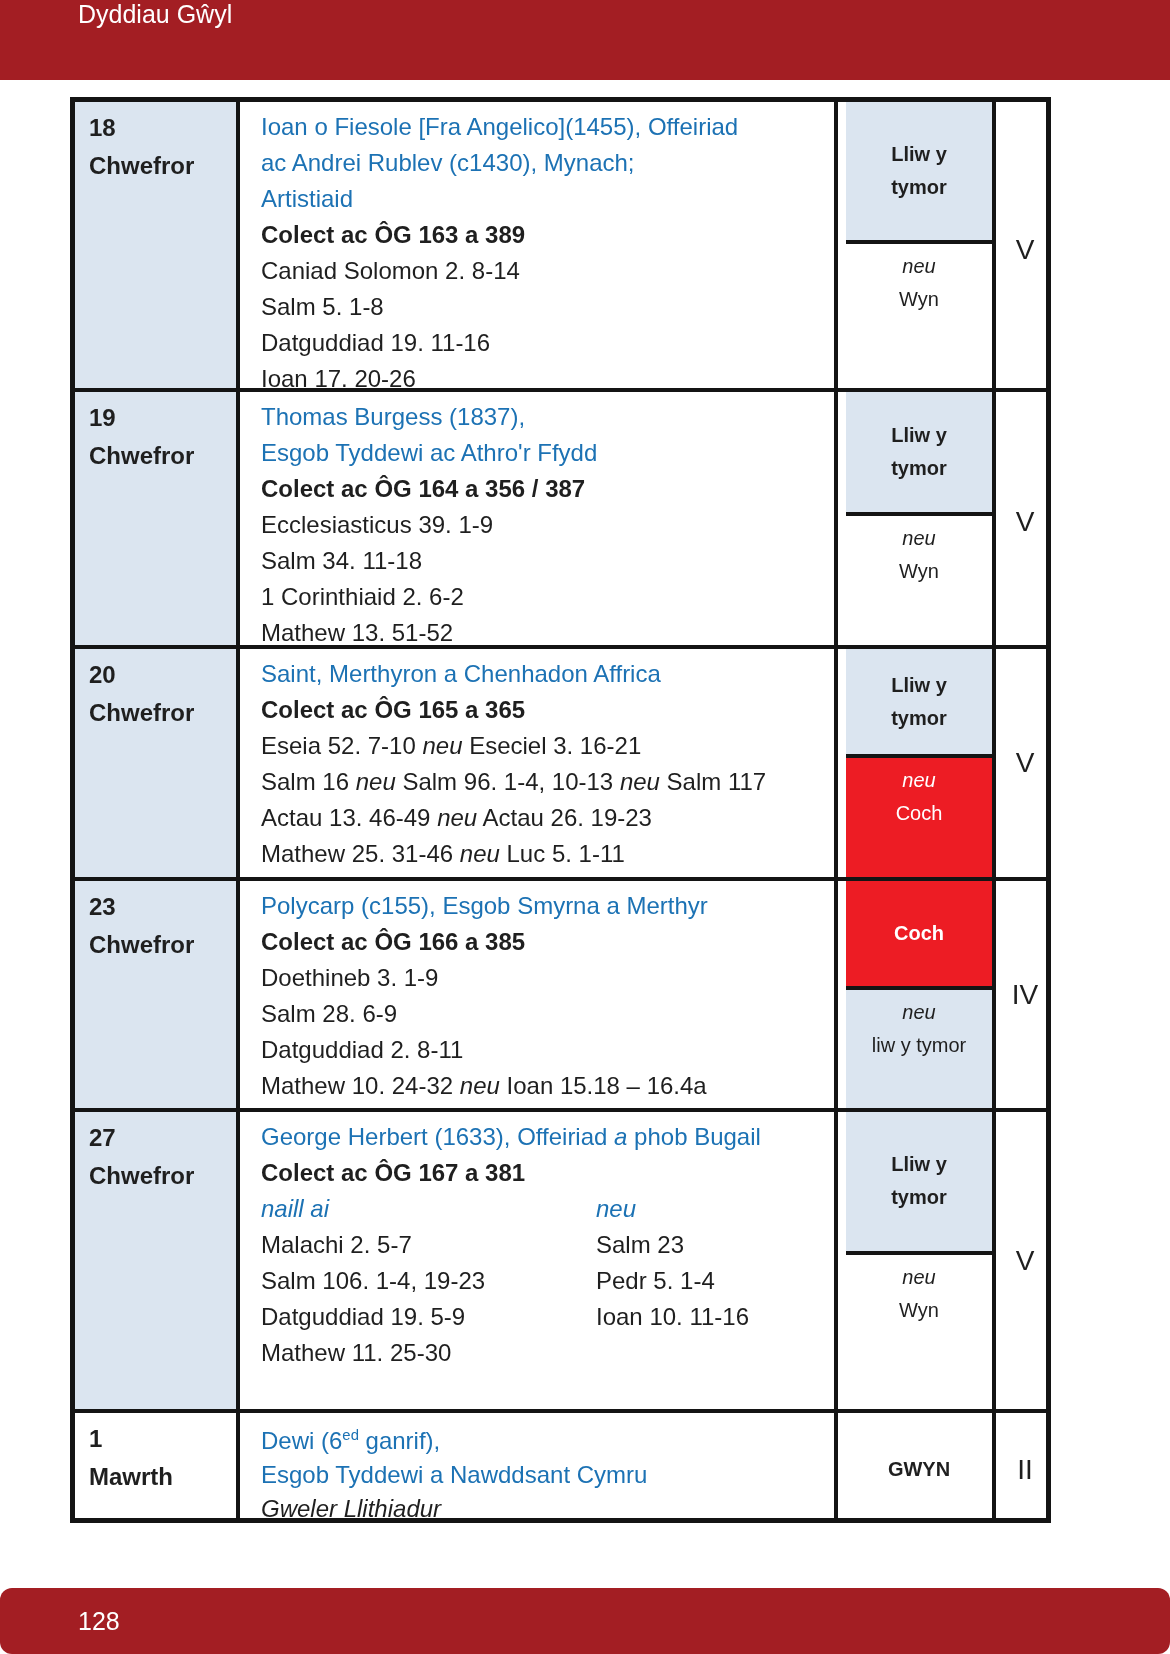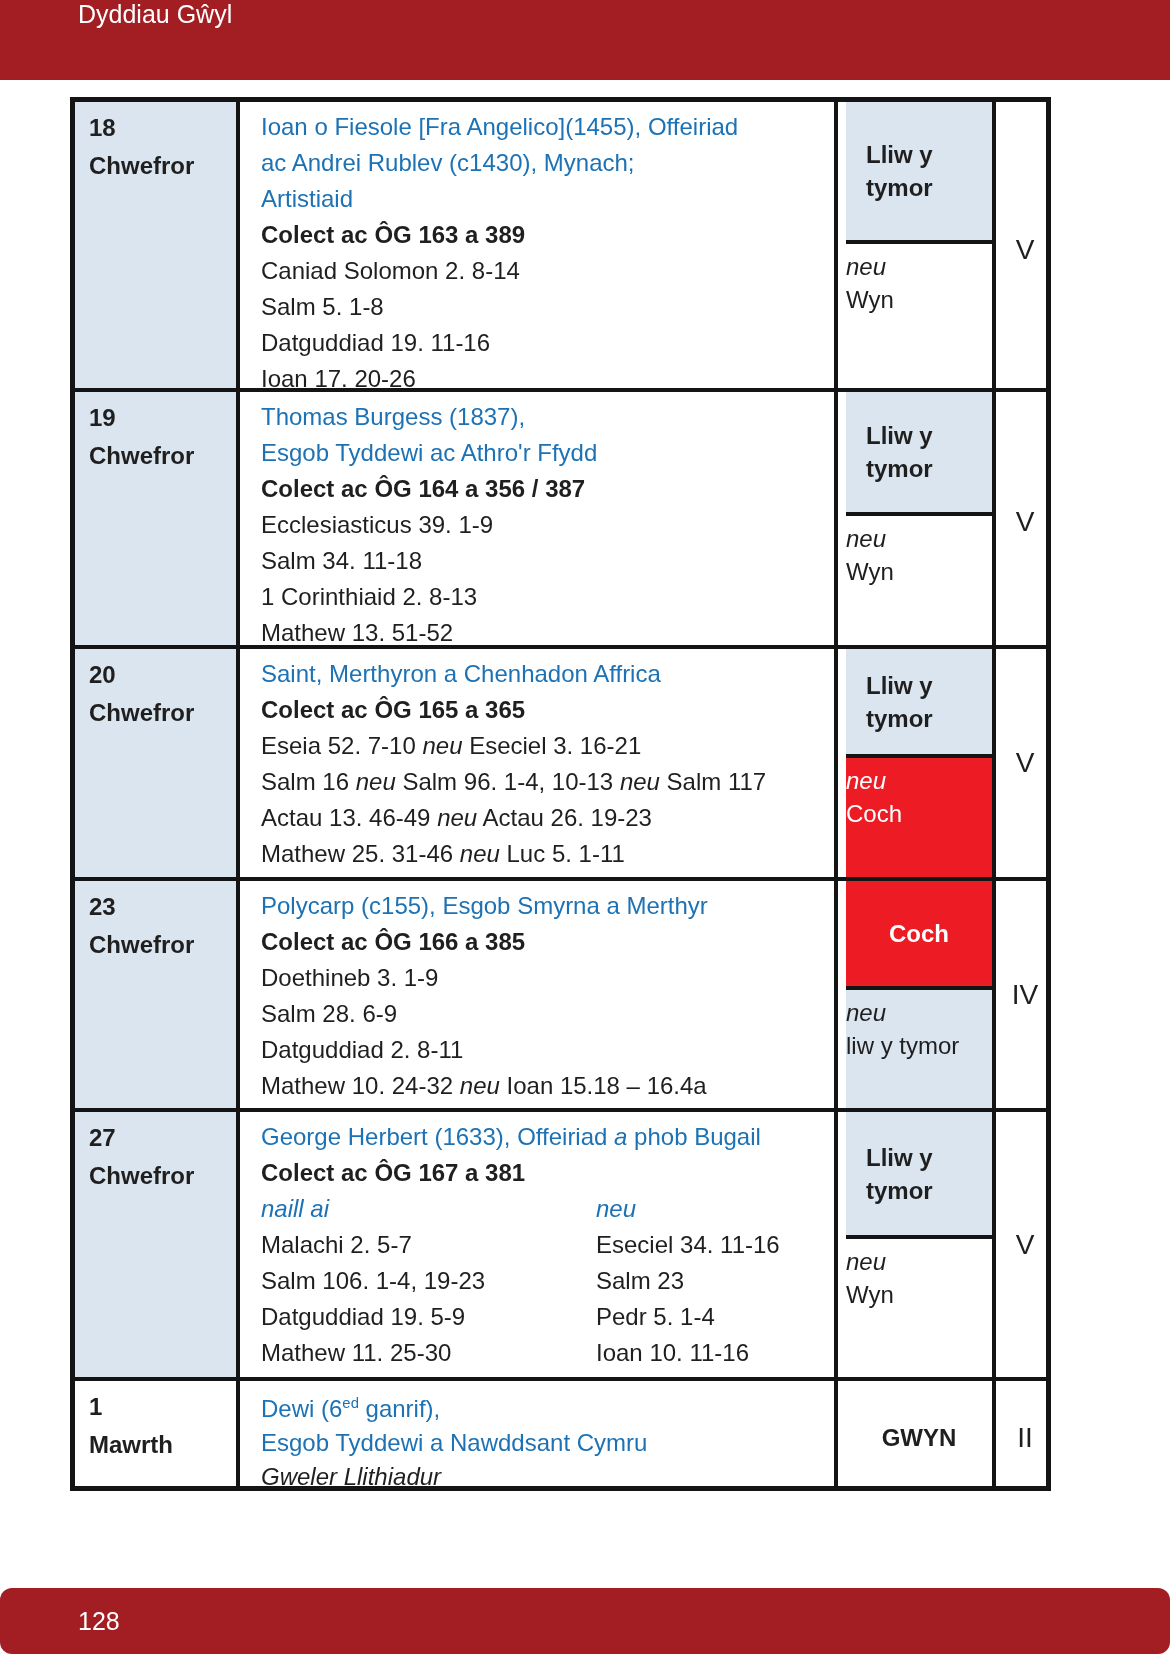--- a/index.html
+++ b/index.html
@@ -30,42 +30,42 @@
     border:5px solid var(--line);
   }
   .row{
     display:grid;grid-template-columns:165px 590px 150px 1fr;
     border-bottom:4px solid var(--line);
     overflow:hidden;
     gap:8px;
   }
   .row:last-child{border-bottom:none;}
   .row-1{height:290px}.row-2{height:257px}.row-3{height:232px}
-  .row-4{height:231px}.row-5{height:269px}.row-6{height:105px}
+  .row-4{height:231px}.row-5{height:301px}.row-6{height:105px}
   .cell{border-right:4px solid var(--line);}
   .cell.numeral{border-right:none;}
   .date{
     background:var(--light-blue);
     padding:7px 6px 0 14px;font-weight:700;font-size:24px;line-height:38px;
   }
   .date.bg-white-date{background:#fff;}
   .desc{
     background:#fff;padding:7px 4px 0 13px;font-size:24px;line-height:36px;
   }
   .row-6 .desc{line-height:34px;padding-top:5px;}
   .title-line{color:var(--title-blue);font-weight:400;}
   .collect{font-weight:700;}
   .reading{}
   .note{font-style:italic;}
   sup{font-size:0.62em;margin-top:40px;}
   .cols{display:grid;grid-template-columns:325px 1fr;column-gap:10px;}
   .col-header{color:var(--title-blue);font-style:italic;}
   .colour{
-    display:flex;flex-direction:column;
-    font-size:24px;line-height:33px;background:#d946ef;
+    display:flex;flex-direction:column;text-align:center;
+    font-size:20px;line-height:33px;background:#d946ef;
   }
   .sub.top{
     flex:0 0 48%;display:flex;flex-direction:column;
     align-items:center;justify-content:center;
     border-bottom:4px solid var(--line);
   }
   .sub.top .txt{max-width:106px;}
   .sub.bottom{flex:1 1 auto;padding-top:6px;}
   .sub.single{flex:1 1 auto;display:flex;align-items:center;justify-content:center;}
   .sub.bold .txt{font-weight:700;}
@@ -119,21 +119,21 @@
     <div class="cell date">
       <div class="day">19</div>
       <div class="month">Chwefror</div>
     </div>
     <div class="cell desc">
         <div class="title-line">Thomas Burgess (1837),</div>
         <div class="title-line">Esgob Tyddewi ac Athro'r Ffydd</div>
         <div class="collect">Colect ac ÔG 164 a 356 / 387</div>
         <div class="reading">Ecclesiasticus 39. 1-9</div>
         <div class="reading">Salm 34. 11-18</div>
-        <div class="reading">1 Corinthiaid 2. 8-13</div>
+        <div class="reading">1 Corinthiaid 2. 6-2</div>
         <div class="reading">Mathew 13. 51-52</div>
       </div>
     <div class="cell colour">
         <div class="sub top bg-blue bold">
           <div class="txt">Lliw y tymor</div>
         </div>
         <div class="sub bottom bg-white">
           <div class="neu">neu</div>
           <div class="txt">Wyn</div>
         </div>
@@ -208,21 +208,20 @@
         <div class="cols">
           <div class="col">
             <div class="col-header">naill ai</div>
             <div class="reading">Malachi 2. 5-7</div>
             <div class="reading">Salm 106. 1-4, 19-23</div>
             <div class="reading">Datguddiad 19. 5-9</div>
             <div class="reading">Mathew 11. 25-30</div>
           </div>
           <div class="col">
             <div class="col-header">neu</div>
-            <div class="reading">Eseciel 34. 11-16</div>
             <div class="reading">Salm 23</div>
             <div class="reading">Pedr 5. 1-4</div>
             <div class="reading">Ioan 10. 11-16</div>
           </div>
         </div>
       </div>
     <div class="cell colour">
         <div class="sub top bg-blue bold">
           <div class="txt">Lliw y tymor</div>
         </div>

